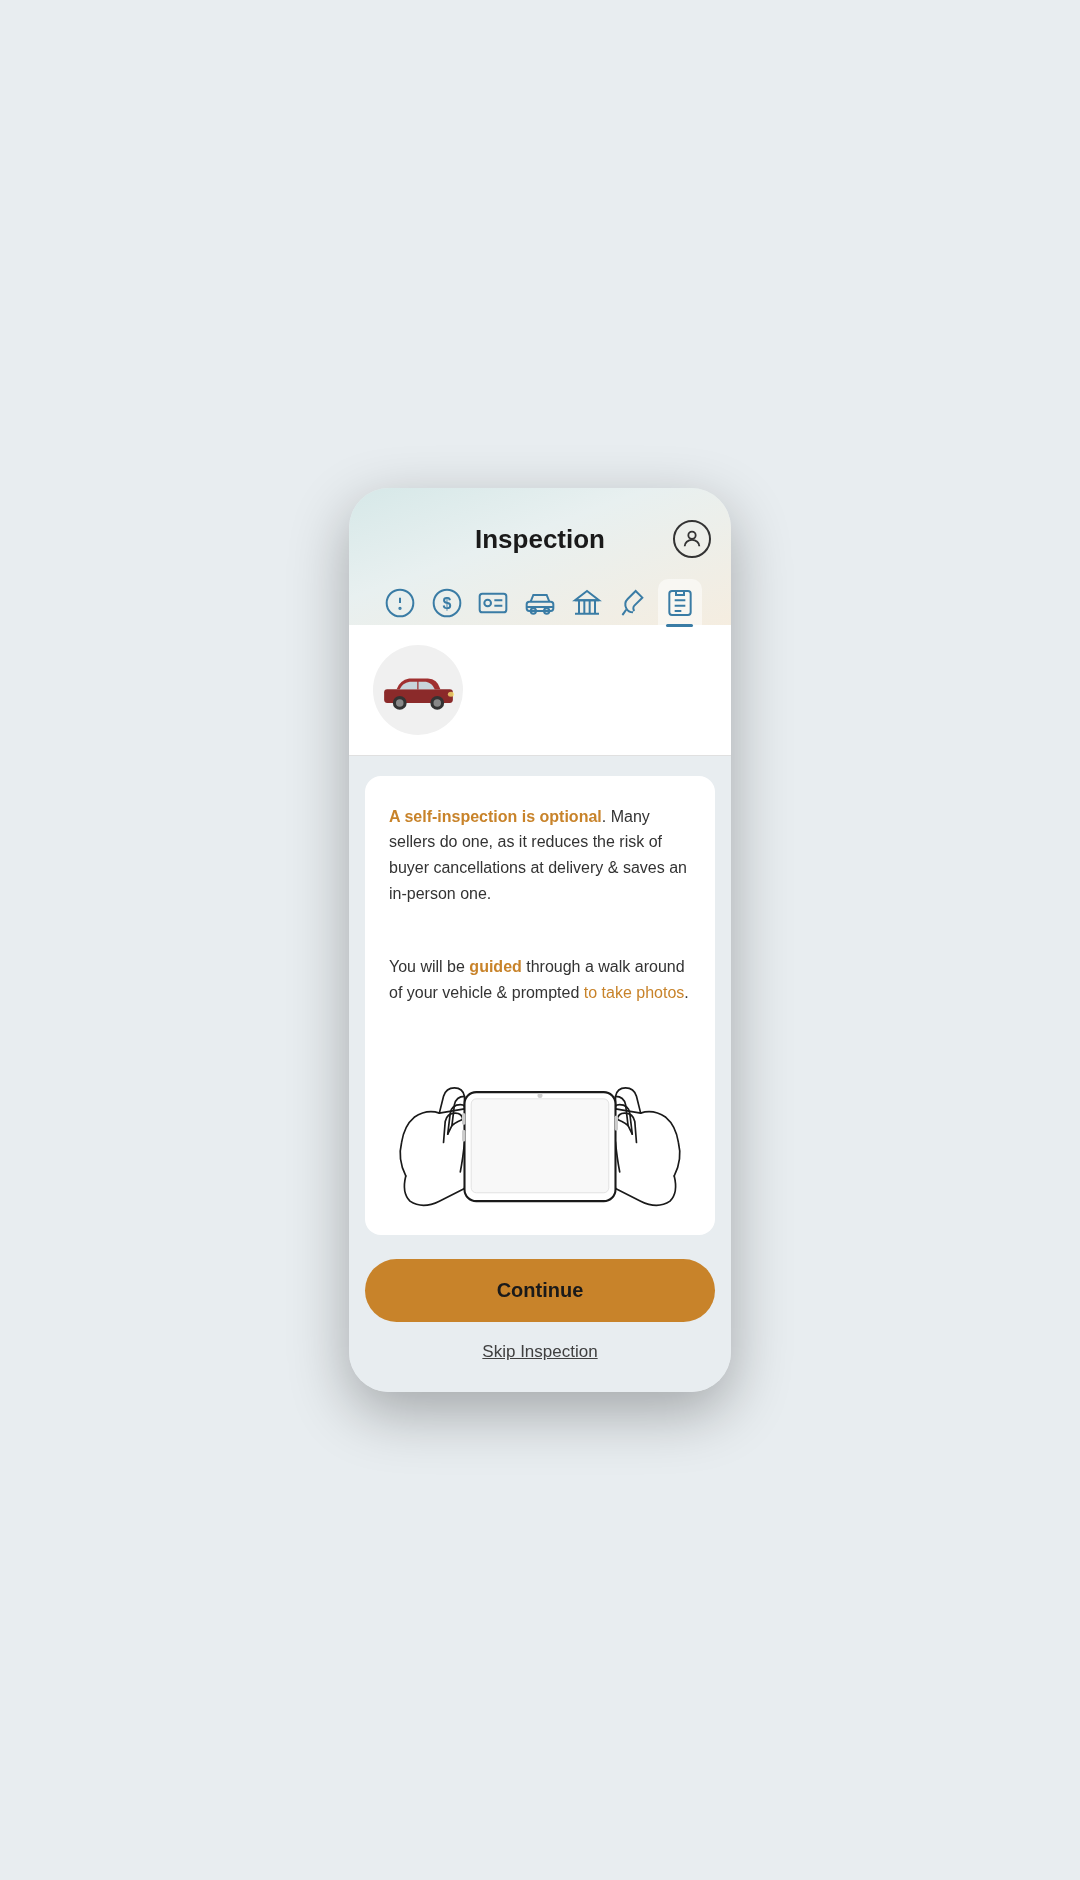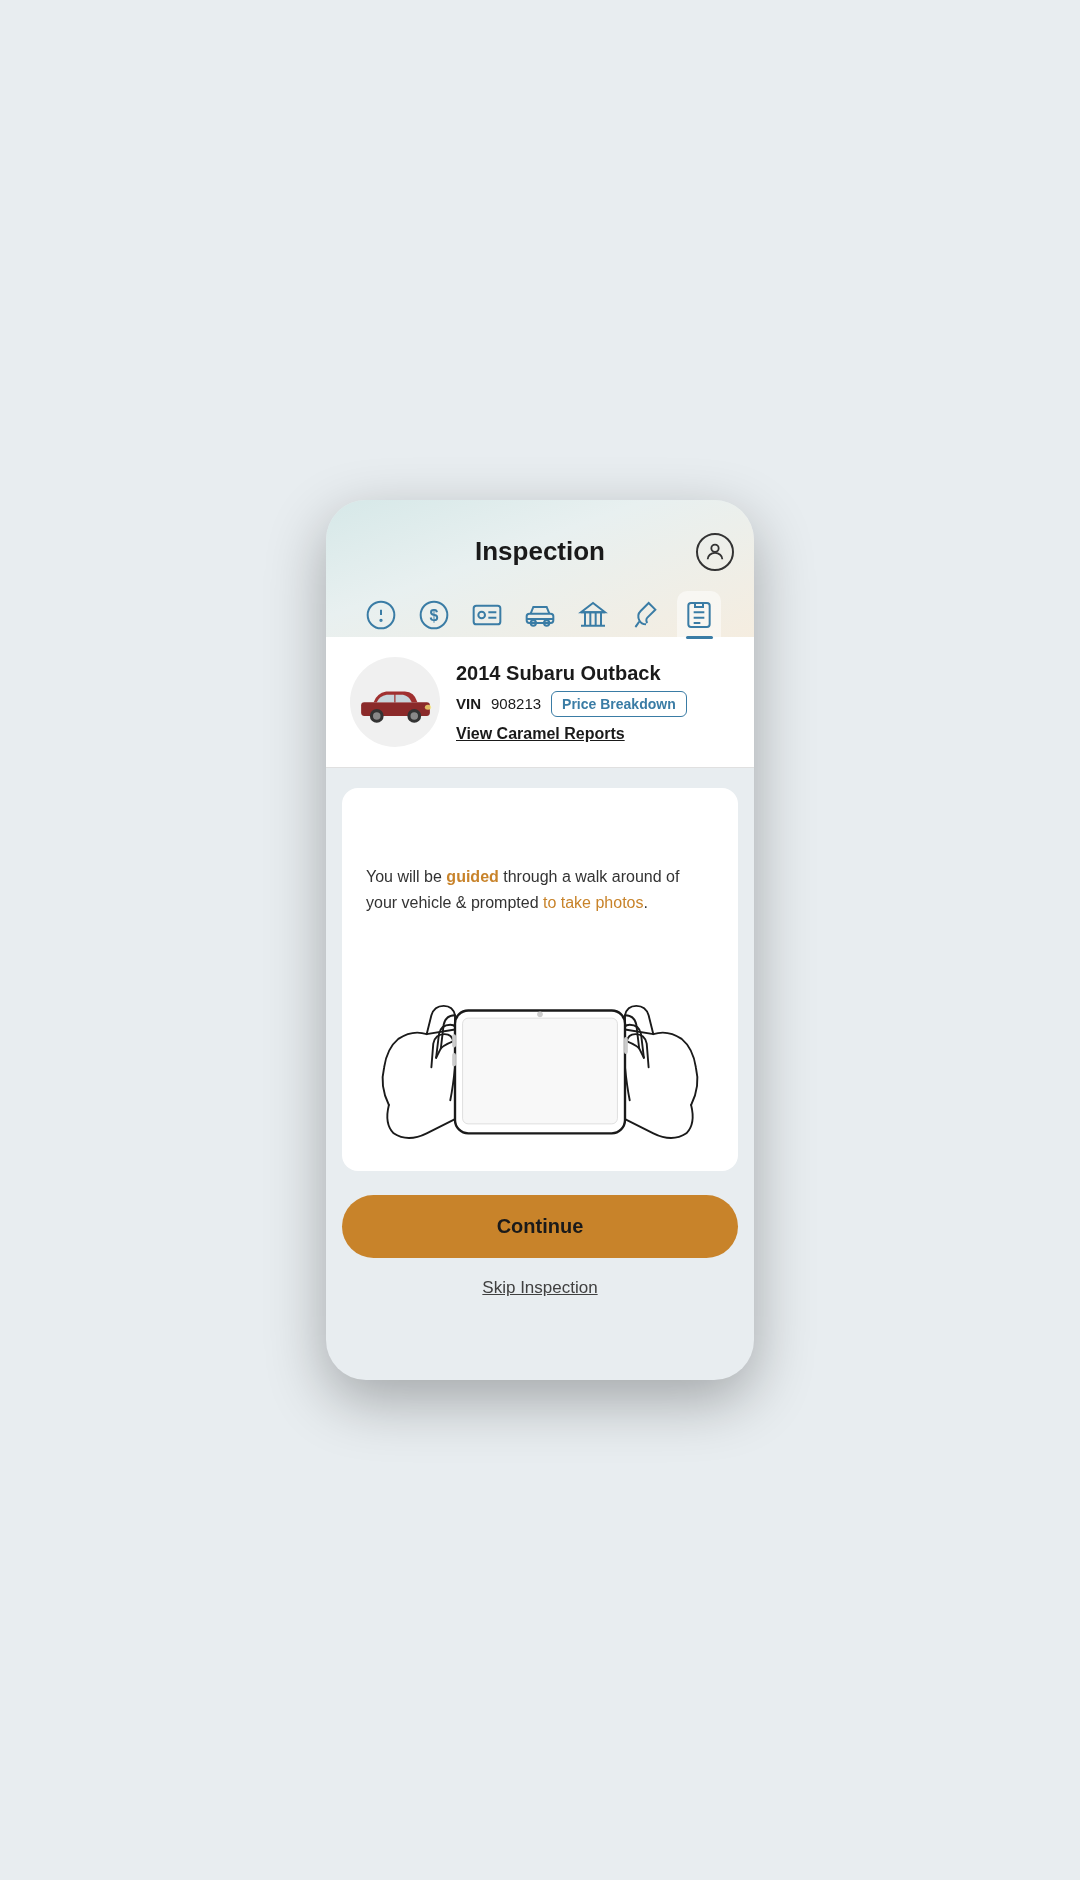--- a/index.html
+++ b/index.html
@@ -8,21 +8,21 @@
     body {
       background: #e8edf0;
       display: flex;
       justify-content: center;
       align-items: center;
       min-height: 100vh;
       font-family: -apple-system, BlinkMacSystemFont, 'Segoe UI', Helvetica, Arial, sans-serif;
     }
 
     .phone-frame {
-      width: 428px;
+      width: 382px;
       min-height: 880px;
       background: #e8edf0;
       border-radius: 40px;
       overflow: hidden;
       position: relative;
       box-shadow: 0 20px 60px rgba(0,0,0,0.3);
     }
 
     
     .header {
@@ -349,33 +349,27 @@
         <path d="M60 20 L72 20 Q82 22 86 32 L60 32Z" fill="#cce8ee" opacity="0.9"></path>
 
         <circle cx="30" cy="54" r="11" fill="#333"></circle>
         <circle cx="30" cy="54" r="6" fill="#888"></circle>
         <circle cx="90" cy="54" r="11" fill="#333"></circle>
         <circle cx="90" cy="54" r="6" fill="#888"></circle>
 
         <ellipse cx="112" cy="40" rx="5" ry="4" fill="#f5e070" opacity="0.8"></ellipse>
       </svg>
     </div>
-    <div class="car-details">
-      <div class="car-name">2014 Subaru Outback</div>
-      <div class="vin-row">
-        <span class="vin-label">VIN</span>
-        <span class="vin-number">908213</span>
-        <button class="price-breakdown-badge">Price Breakdown</button>
-      </div>
-      <div class="view-reports-link">View Caramel Reports</div>
-    </div>
   </div>
 
   <div class="main-content">
     <div class="info-card">
+      <p class="info-text-1">
+        <span class="highlight-optional">A self-inspection is optional</span><span>. Many sellers do one, as it reduces the risk of buyer cancellations at delivery &amp; saves an in-person one.</span>
+      </p>
       <p class="info-text-2">
         <span>You will be </span><span class="highlight-guided">guided</span><span> through a walk around of your vehicle &amp; prompted </span><span class="highlight-photos">to take photos</span><span>.</span>
       </p>
 
       <div class="phone-illustration">
         <svg class="phone-svg-container" viewBox="0 0 360 250" xmlns="http://www.w3.org/2000/svg" fill="none" stroke="#1a1a1a" stroke-width="2">
 
           <path d="M20 180 Q10 160 15 140 Q18 120 30 110 Q45 100 60 105 L90 100 L95 110 Q80 115 75 120 L70 130" stroke-linecap="round" stroke-linejoin="round"></path>
           <path d="M60 105 L65 85 Q68 75 78 75 Q88 75 90 85 L90 100" stroke-linecap="round"></path>
           <path d="M75 120 L78 95 Q80 85 90 85" stroke-linecap="round"></path>

